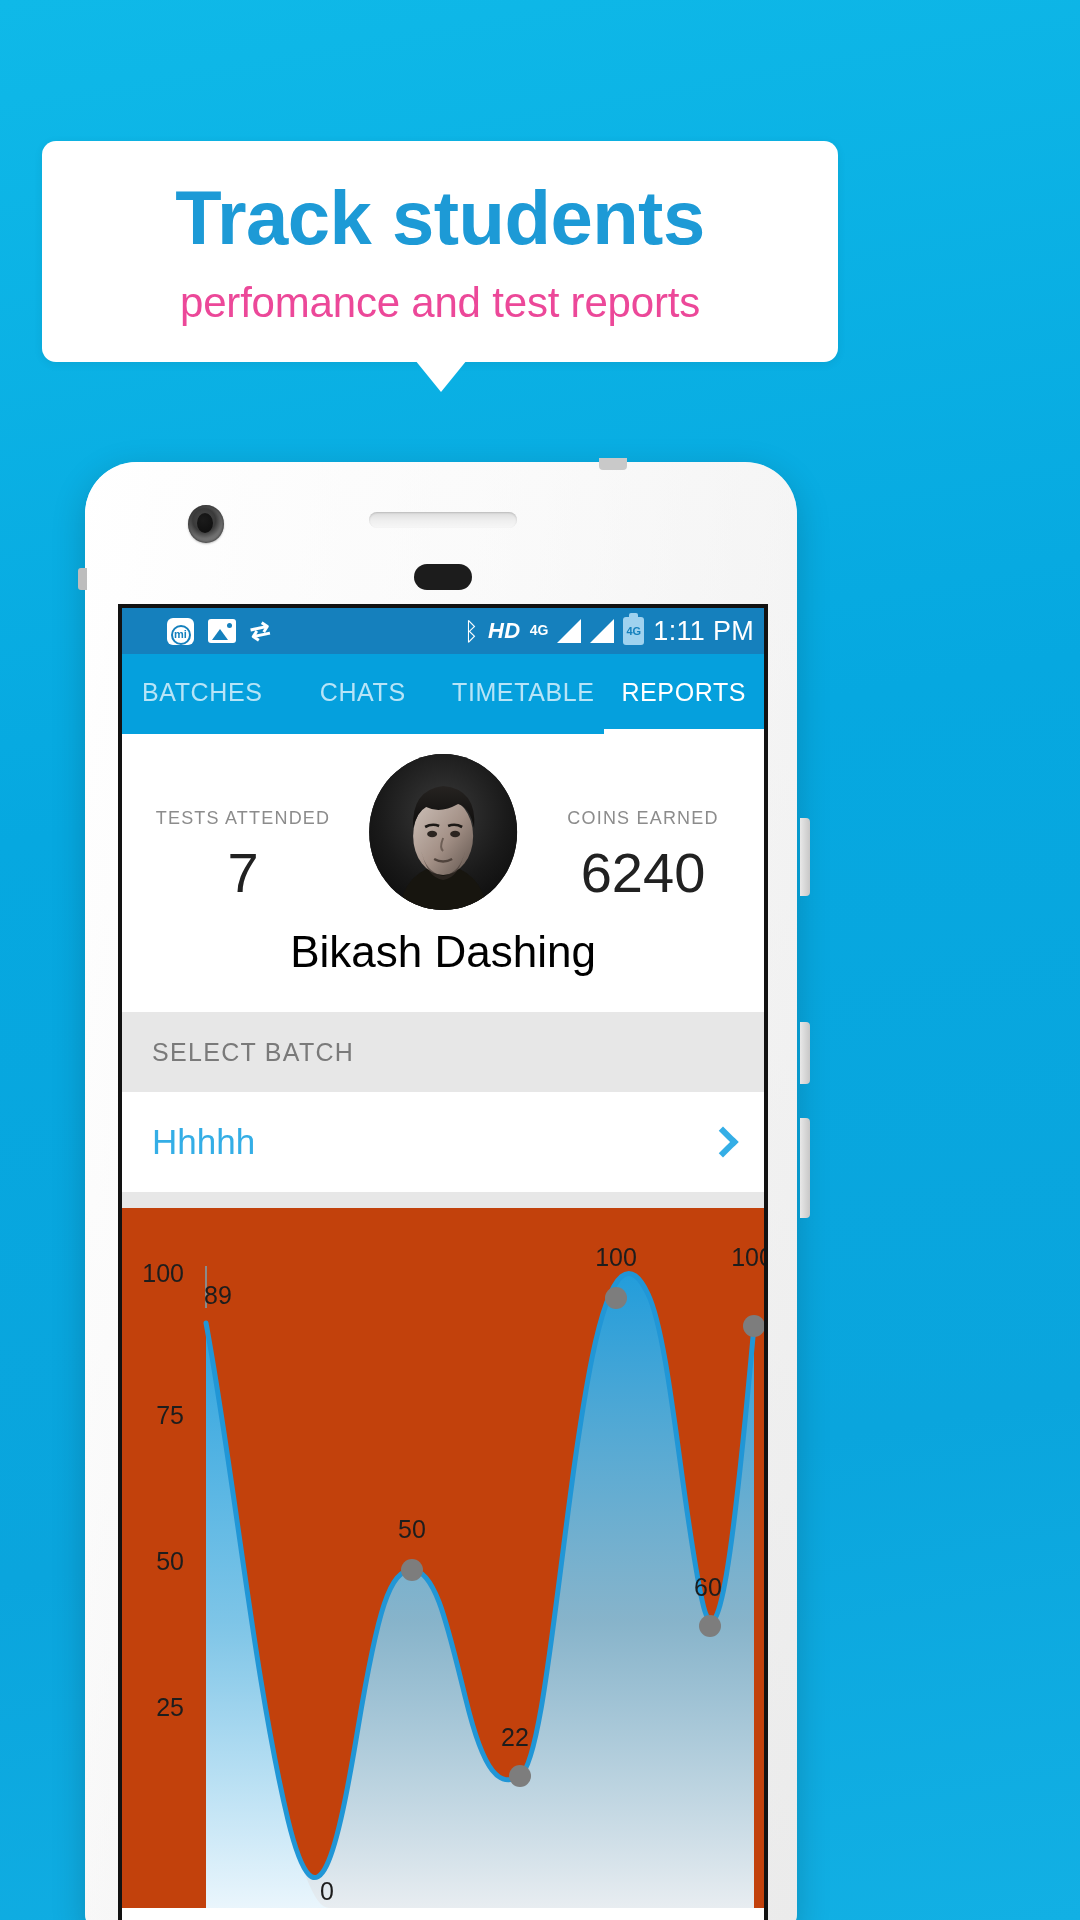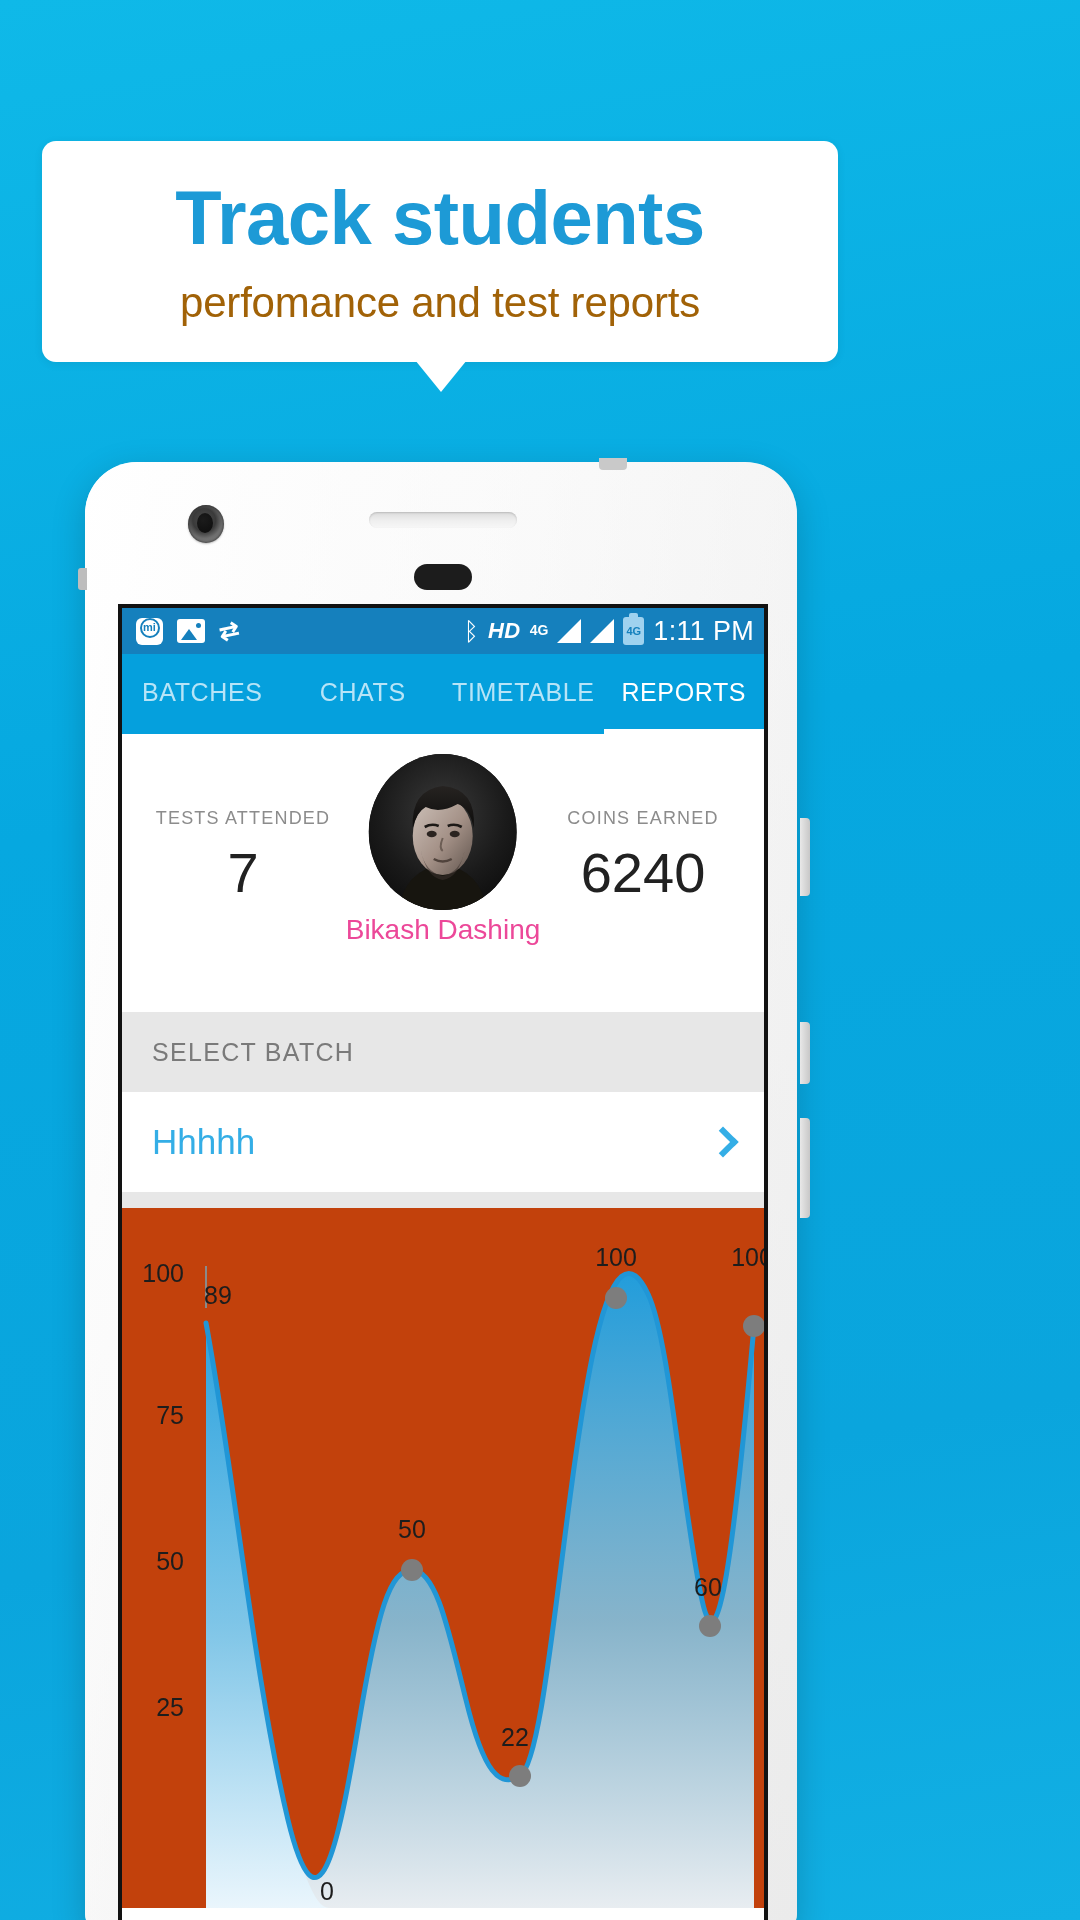--- a/index.html
+++ b/index.html
@@ -25,21 +25,21 @@
     font-size:76px;
     font-weight:700;
     color:#1d9ad6;
     letter-spacing:-0.5px;
     line-height:1;
     margin-bottom:26px;
   }
   .callout-sub {
     font-size:42px;
     font-weight:400;
-    color:#a16207;
+    color:#ec4899;
     letter-spacing:-0.2px;
     line-height:1;
   }
   .callout-tail {
     position:absolute;
     left:415px; top:360px;
     width:0; height:0;
     border-left:26px solid transparent;
     border-right:26px solid transparent;
     border-top:32px solid #ffffff;
@@ -121,21 +121,21 @@
     height:46px;
     background:#1580bd;
     display:flex; align-items:center;
     padding:0 10px 0 14px;
     color:#ffffff;
   }
   .sb-left { display:flex; align-items:center; gap:14px; }
   .sb-right { margin-left:auto; display:flex; align-items:center; gap:9px; }
   .ic-mi {
     width:27px;height:27px;border-radius:6px;background:#fff;
-    display:flex;align-items:flex-start;justify-content:center;
+    display:flex;align-items:flex-end;justify-content:center;margin-left:31px;
   }
   .ic-mi span{
     font-size:11px;font-weight:bold;color:#1580bd;
     border:2px solid #1580bd;border-radius:50%;
     width:20px;height:20px;display:flex;align-items:center;justify-content:center;
     line-height:1;
   }
   .ic-img {
     width:28px;height:24px;background:#fff;border-radius:3px;position:relative;overflow:hidden;
   }
@@ -195,21 +195,21 @@
   .avatar-wrap {
     position:absolute; left:50%; transform:translateX(-50%); top:20px;
     display:flex; flex-direction:column; align-items:center;
   }
   .avatar {
     width:148px;height:156px;border-radius:50%;
     overflow:hidden;
     background:#141414;
     position:relative;
   }
-  .avatar-name { margin-top:4px; font-size:28px; color:#ec4899; }
+  .avatar-name { margin-top:17px; font-size:44px; color:#000000; }
 
   
   .select-header {
     height:80px; background:#e7e7e7;
     display:flex; align-items:center; padding:0 30px;
     font-size:25px; color:#7a7a7a; letter-spacing:1.3px;
   }
   .batch-row {
     height:100px; background:#fff;
     display:flex; align-items:center; padding:0 30px;justify-content:center;

